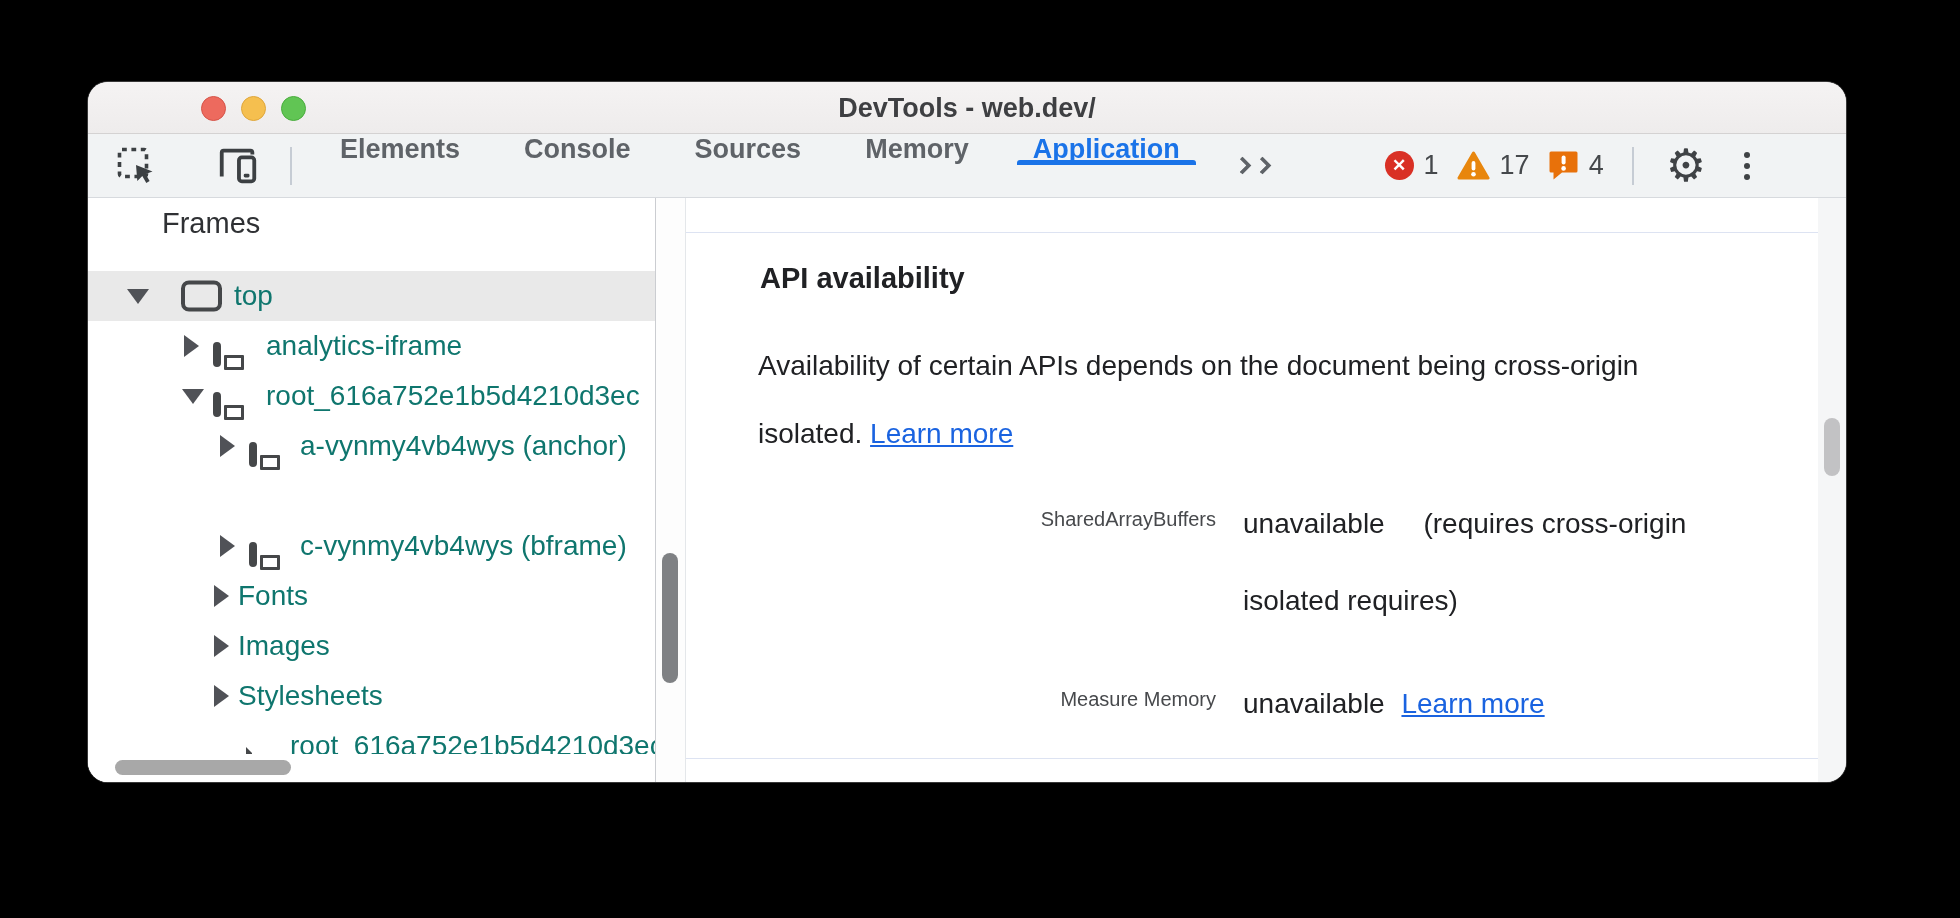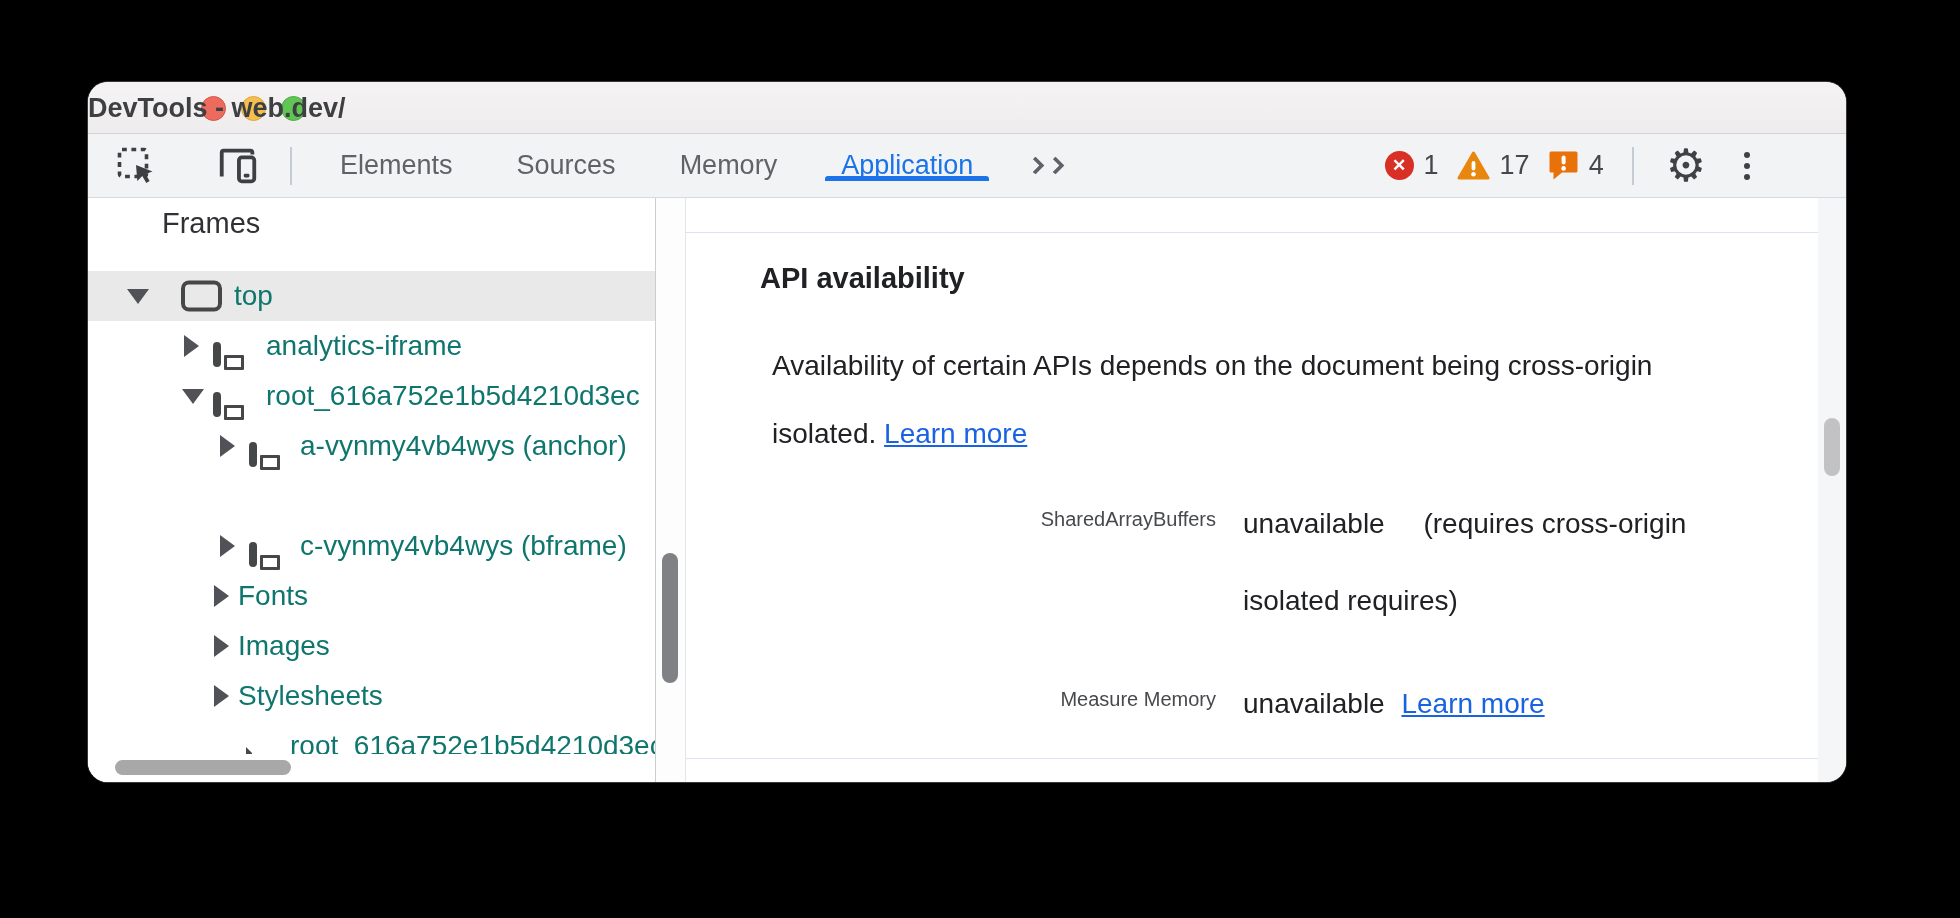--- a/index.html
+++ b/index.html
@@ -7,33 +7,33 @@
   *{box-sizing:border-box;}
 
   .window{position:absolute;left:88px;top:82px;width:1758px;height:700px;background:#fff;
     border-radius:20px;overflow:hidden;
     box-shadow:0 0 0 1px rgba(255,255,255,.22), 0 34px 90px rgba(0,0,0,.65);}
 
   
   .titlebar{position:relative;height:52px;background:linear-gradient(#f5f3f3,#eeecec);
     border-bottom:1px solid #d4d2d2;}
   .titlebar .title{position:absolute;left:0;right:0;top:0;height:52px;line-height:52px;
-    text-align:left;font-size:27px;font-weight:bold;color:#3e3f42;}
+    text-align:center;font-size:27px;font-weight:bold;color:#3e3f42;}
   .lights{position:absolute;left:113px;top:14px;display:flex;gap:15px;}
   .light{width:25px;height:25px;border-radius:50%;}
   .light.red{background:#ed6a5e;border:1px solid #d55449;}
   .light.yellow{background:#f5bf4f;border:1px solid #deA63c;}
   .light.green{background:#61c554;border:1px solid #4aad3e;}
 
   
   .toolbar{height:64px;background:#f1f3f4;border-bottom:1px solid #d7dade;
     display:flex;align-items:center;padding:0 92px 0 26px;}
   .tb-icon{width:44px;height:44px;display:flex;align-items:center;justify-content:center;flex:0 0 auto;}
   .tb-sep{width:2px;height:38px;background:#c6ccd4;margin:0 10px 0 30px;flex:0 0 auto;}
-  .tabs{display:flex;align-items:center;height:64px;margin-left:6px;}
+  .tabs{display:flex;align-items:flex-start;height:64px;margin-left:6px;font-weight:bold;}
   .tab{position:relative;display:flex;align-items:center;padding:0 32px;font-size:27px;
     color:#5f6368;white-space:nowrap;}
   .tab.active{color:#1a73e8;}
   .tab.active::after{content:"";position:absolute;left:16px;right:16px;bottom:0;height:5px;
     background:#1a73e8;border-radius:3px 3px 0 0;}
   .more-tabs{display:flex;align-items:center;margin-left:14px;padding:0 10px;}
   .chev{width:13px;height:13px;border-top:4px solid #5f6368;border-right:4px solid #5f6368;
     transform:rotate(45deg);margin-right:7px;border-radius:1px;}
 
   .tb-right{margin-left:auto;display:flex;align-items:center;gap:18px;}
@@ -72,21 +72,21 @@
   .hscroll .thumb{position:absolute;left:27px;top:6px;width:176px;height:15px;border-radius:8px;background:#a8a8a8;}
 
   .gutter{position:relative;width:30px;flex:0 0 auto;background:#fdfdfd;border-right:1px solid #e4e7ea;}
   .gutter .thumb{position:absolute;left:6px;top:355px;width:16px;height:130px;border-radius:9px;background:#7f8184;}
 
   .main{position:relative;flex:1 1 auto;background:#fff;overflow:hidden;}
   .rule{position:absolute;left:0;right:0;height:1px;background:#dde3f2;}
   .rule.top{top:34px;}
   .rule.bottom{top:560px;}
   .heading{position:absolute;left:74px;top:64px;font-size:29px;font-weight:bold;color:#202124;}
-  .pline{position:absolute;left:86px;font-size:28px;color:#202124;white-space:nowrap;text-align:center;}
+  .pline{position:absolute;left:72px;font-size:28px;color:#202124;white-space:nowrap;text-align:center;}
   .p1{top:152px;}
   .p2{top:220px;}
   a.lnk{color:#1a63e0;text-decoration:underline;cursor:pointer;}
   .rname{position:absolute;left:0;width:530px;text-align:right;font-size:20px;color:#47494c;white-space:nowrap;}
   .rval{position:absolute;left:557px;font-size:28px;color:#202124;white-space:nowrap;}
   .r1{top:310px;}
   .r1b{top:387px;}
   .r2{top:490px;}
   .note-gap{margin-left:31px;}
 
@@ -118,20 +118,21 @@
       <svg width="46" height="42" viewBox="0 0 46 42">
         <path d="M6 32 L6 7 Q6 5 8 5 L36 5 Q38 5 38 7 L38 9" fill="none" stroke="#3c4043" stroke-width="4"></path>
         <rect x="24" y="12" width="16" height="25" rx="3" fill="#f1f3f4" stroke="#3c4043" stroke-width="4"></rect>
         <rect x="29" y="29" width="6" height="4" rx="1.5" fill="#3c4043"></rect>
       </svg>
     </div>
     <div class="tb-sep"></div>
 
     <div class="tabs">
       <div class="tab">Elements</div>
+      <div class="tab">Console</div>
       <div class="tab">Sources</div>
       <div class="tab">Memory</div>
       <div class="tab active">Application</div>
     </div>
     <div class="more-tabs">
       <span class="chev"></span>
         <span class="chev"></span>
     </div>
 
     <div class="tb-right">

